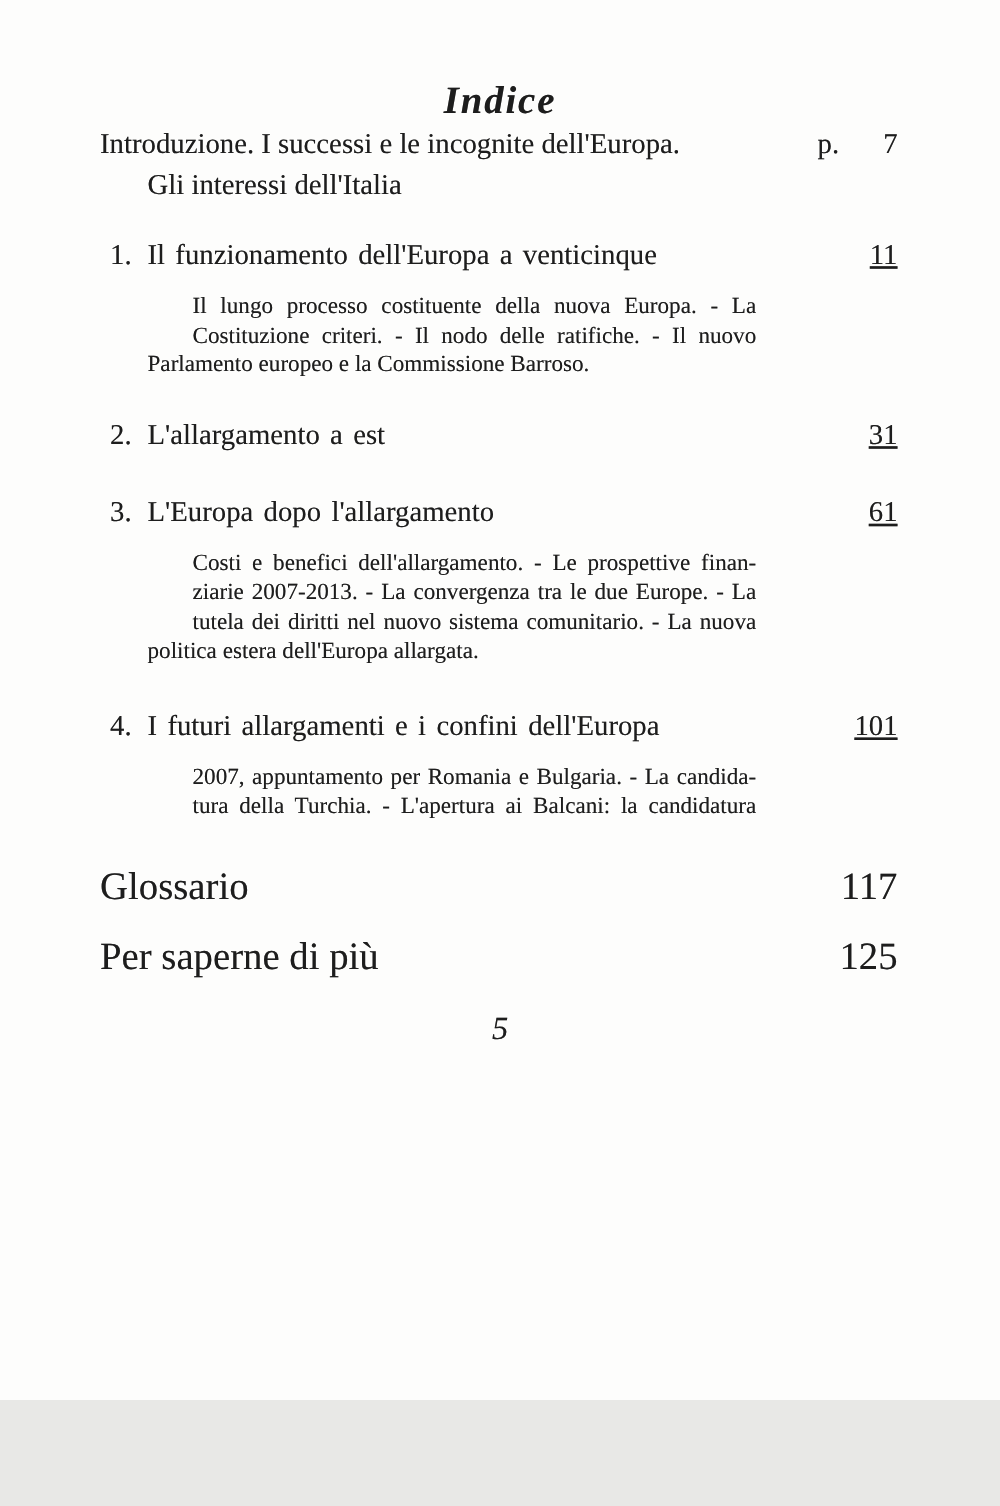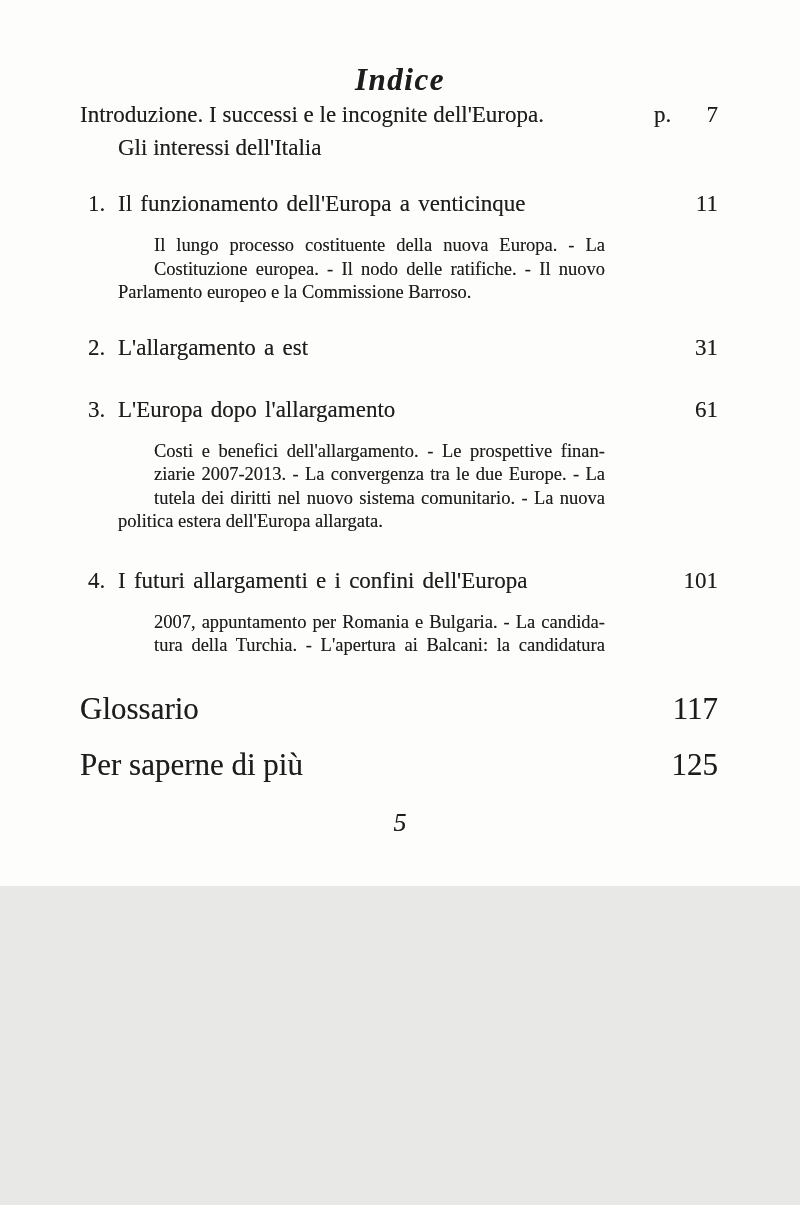--- a/index.html
+++ b/index.html
@@ -1,18 +1,18 @@
 <!DOCTYPE html>
 <html><head>
 <meta charset="utf-8">
 <style>
   html,body { margin:0; padding:0; background:#e8e8e6; }
   .page {
     position:relative;
-    width:800px; height:886px;
+    width:800px; height:1120px;
     margin:0 auto;
     background:#fdfdfc;
     color:#1d1d1d;
     font-family:"Liberation Serif","DejaVu Serif",serif;
     box-sizing:border-box;
     padding-top:62px;
     text-shadow:0 0 0.5px rgba(20,20,20,0.5);
     overflow:hidden;
   }
   .doc-title {
@@ -45,21 +45,21 @@
   }
 
   .chapter-head {
     display:flex;
     align-items:baseline;
     font-size:23px;
     line-height:30px;
   }
   .chapter-head .num { width:30px; margin-left:8px; flex:none; }
   .chapter-head .ctitle { flex:1; word-spacing:2.5px; }
-  .chapter-head .cpage { flex:none; min-width:64px; text-align:right; }
+  .chapter-head .cpage { flex:none; min-width:64px; text-align:right;text-decoration:underline; }
 
   .m-ch1 { margin-top:25px; }
   .m-ch2 { margin-top:28px; }
   .m-ch3 { margin-top:32px; }
   .m-ch4 { margin-top:32px; }
 
   .desc {
     margin-top:15px;
     margin-left:38px;
     width:487px;
@@ -113,21 +113,21 @@
     </div>
 
     <div class="chapter m-ch1">
       <div class="chapter-head">
         <span class="num">1.</span>
         <span class="ctitle">Il funzionamento dell'Europa a venticinque</span>
         <span class="cpage">11</span>
       </div>
       <div class="desc">
         <div class="jl">Il lungo processo costituente della nuova Europa. - La</div>
-        <div class="jl">Costituzione europea. - Il nodo delle ratifiche. - Il nuovo</div>
+        <div class="jl">Costituzione criteri. - Il nodo delle ratifiche. - Il nuovo</div>
         <div class="lastline">Parlamento europeo e la Commissione Barroso.</div>
       </div>
     </div>
 
     <div class="chapter m-ch2">
       <div class="chapter-head">
         <span class="num">2.</span>
         <span class="ctitle">L'allargamento a est</span>
         <span class="cpage">31</span>
       </div>

